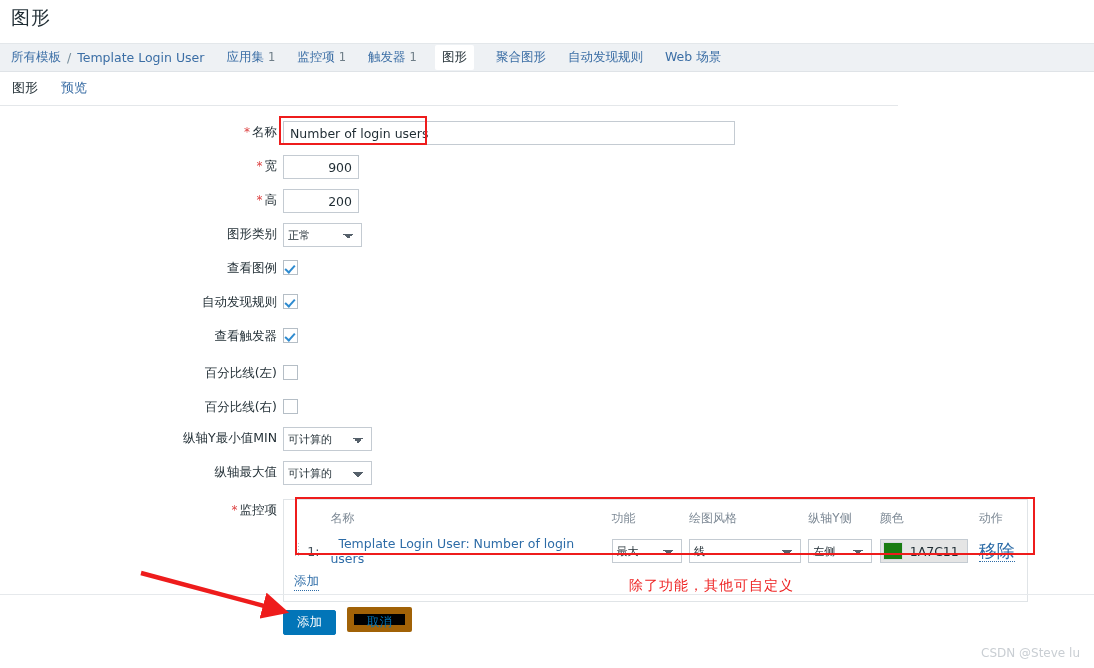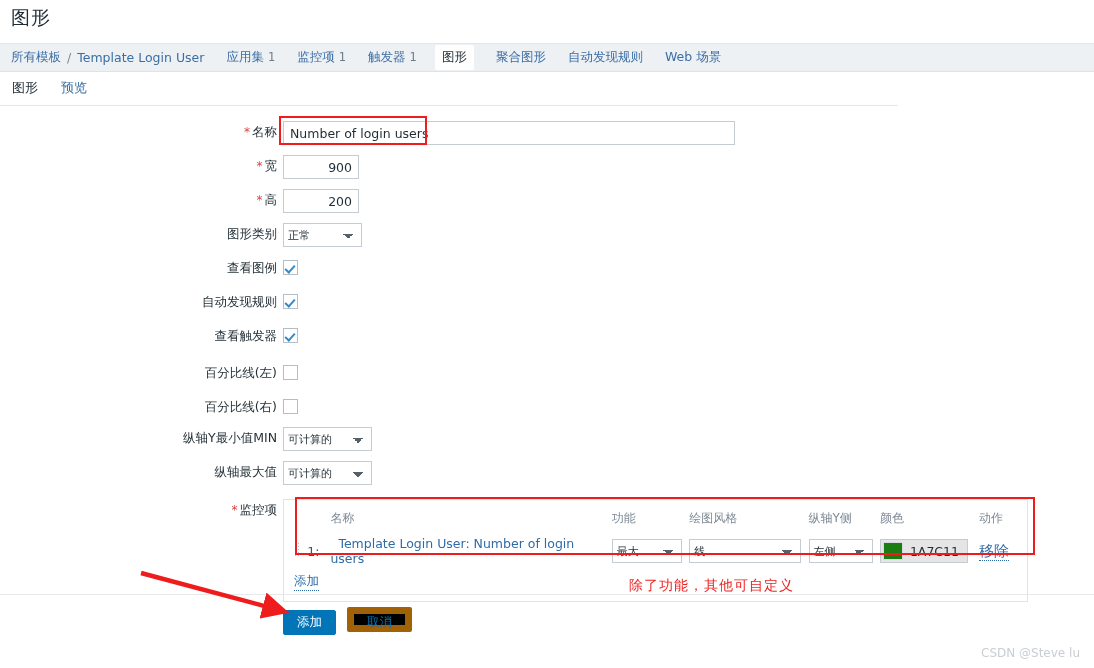--- a/index.html
+++ b/index.html
@@ -123,21 +123,21 @@
   .drag-dots::before {
     content: ""; position: absolute; left: 0; top: 1px; width: 5px; height: 16px;
     background-image: radial-gradient(#b9c1c8 0.8px, transparent 0.9px);
     background-size: 3px 3px;
   }
   .idx { color: #44515b; padding-right: 6px; }
   .item-link { color: #2d6ca7; cursor: pointer; margin-left: 8px; }
   .color-cell { display: inline-flex; align-items: center; border: 1px solid #c4cbd2; height: 24px; padding: 0 8px 0 0; background:#e5e5e5; }
   .swatch { width: 20px; height: 18px; margin: 2px 7px 2px 2px; border: 1px solid #d7dbdf; }
   .color-txt { font-size: 12.5px; color: #1f2c33; }
-  .rm-link { color: #2d6ca7; text-decoration: none; border-bottom: 1px dotted #2d6ca7; cursor: pointer; font-size: 15px; }
+  .rm-link { color: #2d6ca7; text-decoration: none; border-bottom: 1px dotted #2d6ca7; cursor: pointer; font-size: 18px; }
   .add-link {
     color: #2d6ca7; border-bottom: 1px dotted #2d6ca7; cursor: pointer;
     font-size: 12.5px; display: inline-block; margin-top: 6px;
   }
 
   
   .btn {
     font-family: "DejaVu Sans", "Liberation Sans", sans-serif;
     font-size: 12.5px; height: 25px; padding: 0 13px; cursor: pointer;
     border-radius: 2px; outline: none;

